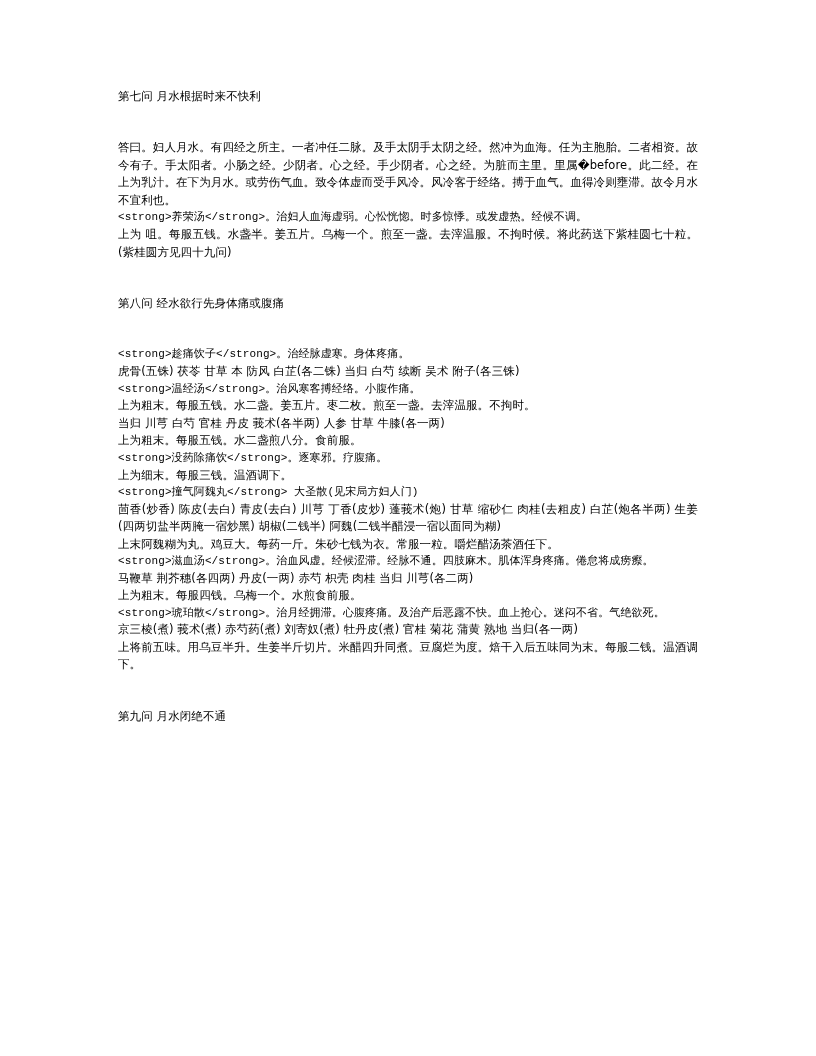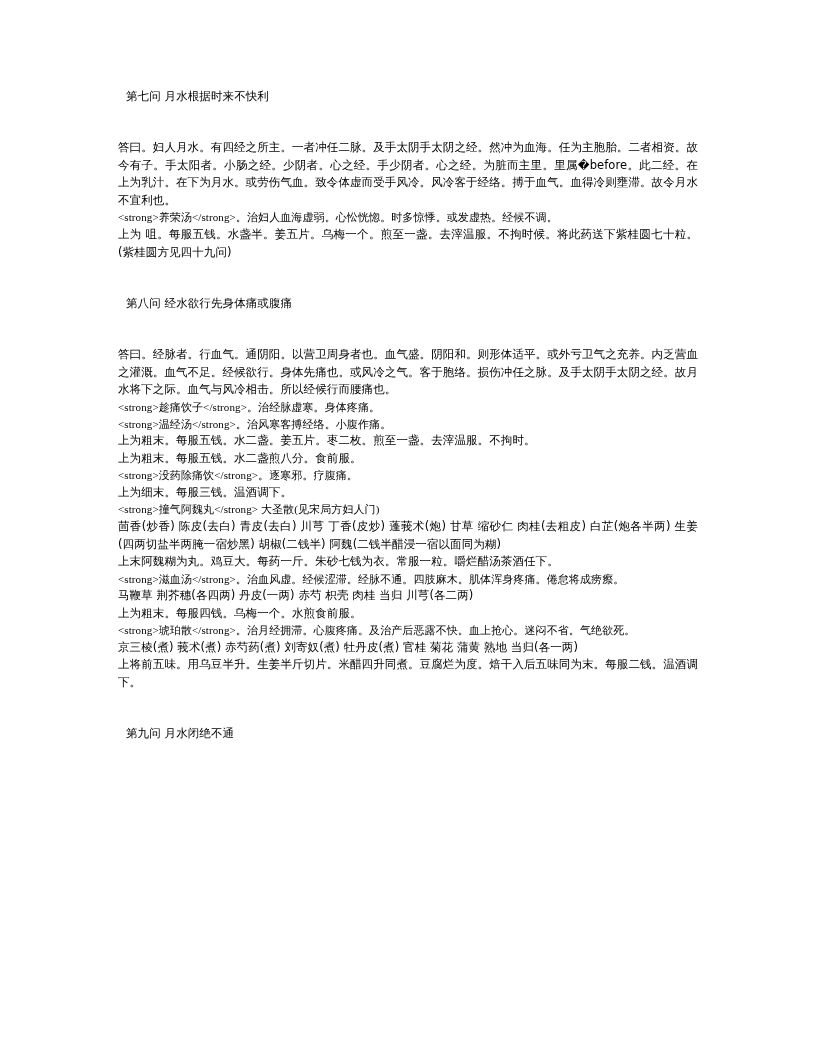--- a/index.html
+++ b/index.html
@@ -22,33 +22,33 @@
     background: #ffffff;
   }
   .doc {
     font-size: 11.5px;
     line-height: 1.52;
     letter-spacing: 0.1px;
   }
   .heading {
     font-size: 11.5px;
     line-height: 1.52;
-    margin: 0 0 34px 8px;
+    margin: 0 0 34px 0;
   }
   .para {
     margin: 0;
     text-align: justify;
     text-justify: inter-ideograph;
     word-break: break-all;
   }
   .gap-lg {
     height: 34px;
   }
   .tag {
-    font-family: Liberation Serif, serif;
+    font-family: Liberation Mono, monospace;
     font-size: 11px;
   }
   .section-block > .para + .para {
     margin-top: 0;
   }
 </style>
 </head>
 <body>
 
 <div class="page">
@@ -58,24 +58,25 @@
       <p class="heading">第七问  月水根据时来不快利</p>
       <p class="para">答曰。妇人月水。有四经之所主。一者冲任二脉。及手太阴手太阴之经。然冲为血海。任为主胞胎。二者相资。故今有子。手太阳者。小肠之经。少阴者。心之经。手少阴者。心之经。为脏而主里。里属�before。此二经。在上为乳汁。在下为月水。或劳伤气血。致令体虚而受手风冷。风冷客于经络。搏于血气。血得冷则壅滞。故令月水不宜利也。</p>
       <p class="para tag">&lt;strong&gt;养荣汤&lt;/strong&gt;。治妇人血海虚弱。心忪恍惚。时多惊悸。或发虚热。经候不调。</p>
       <p class="para">上为  咀。每服五钱。水盏半。姜五片。乌梅一个。煎至一盏。去滓温服。不拘时候。将此药送下紫桂圆七十粒。(紫桂圆方见四十九问)</p>
     </div>
 
     <div class="gap-lg"></div>
 
     <div class="section-block">
       <p class="heading">第八问  经水欲行先身体痛或腹痛</p>
-      <p class="para">答曰。经脉者。行血气。通阴阳。以营卫周身者也。血气盛。阴阳和。则形体适平。或外亏卫气之充养。内乏营血之灌溉。血气不足。经候欲行。身体先痛也。或风冷之气。客于胞络。损伤冲任之脉。及手太阴手太阴之经。故月水将下之际。血气与风冷相击。所以经候行而腰痛也。</p>
       <p class="para tag">&lt;strong&gt;趁痛饮子&lt;/strong&gt;。治经脉虚寒。身体疼痛。</p>
+      <p class="para">虎骨(五铢)  茯苓  甘草  本  防风  白芷(各二铢)  当归  白芍  续断  吴术  附子(各三铢)</p>
       <p class="para tag">&lt;strong&gt;温经汤&lt;/strong&gt;。治风寒客搏经络。小腹作痛。</p>
       <p class="para">上为粗末。每服五钱。水二盏。姜五片。枣二枚。煎至一盏。去滓温服。不拘时。</p>
+      <p class="para">当归  川芎  白芍  官桂  丹皮  莪术(各半两)  人参  甘草  牛膝(各一两)</p>
       <p class="para">上为粗末。每服五钱。水二盏煎八分。食前服。</p>
       <p class="para tag">&lt;strong&gt;没药除痛饮&lt;/strong&gt;。逐寒邪。疗腹痛。</p>
       <p class="para">上为细末。每服三钱。温酒调下。</p>
       <p class="para tag">&lt;strong&gt;撞气阿魏丸&lt;/strong&gt;  大圣散(见宋局方妇人门)</p>
       <p class="para">茴香(炒香)  陈皮(去白)  青皮(去白)  川芎  丁香(皮炒)  蓬莪术(炮)  甘草  缩砂仁  肉桂(去粗皮)  白芷(炮各半两)  生姜(四两切盐半两腌一宿炒黑)  胡椒(二钱半)  阿魏(二钱半醋浸一宿以面同为糊)</p>
       <p class="para">上末阿魏糊为丸。鸡豆大。每药一斤。朱砂七钱为衣。常服一粒。嚼烂醋汤茶酒任下。</p>
       <p class="para tag">&lt;strong&gt;滋血汤&lt;/strong&gt;。治血风虚。经候涩滞。经脉不通。四肢麻木。肌体浑身疼痛。倦怠将成痨瘵。</p>
       <p class="para">马鞭草  荆芥穗(各四两)  丹皮(一两)  赤芍  枳壳  肉桂  当归  川芎(各二两)</p>
       <p class="para">上为粗末。每服四钱。乌梅一个。水煎食前服。</p>
       <p class="para tag">&lt;strong&gt;琥珀散&lt;/strong&gt;。治月经拥滞。心腹疼痛。及治产后恶露不快。血上抢心。迷闷不省。气绝欲死。</p>

